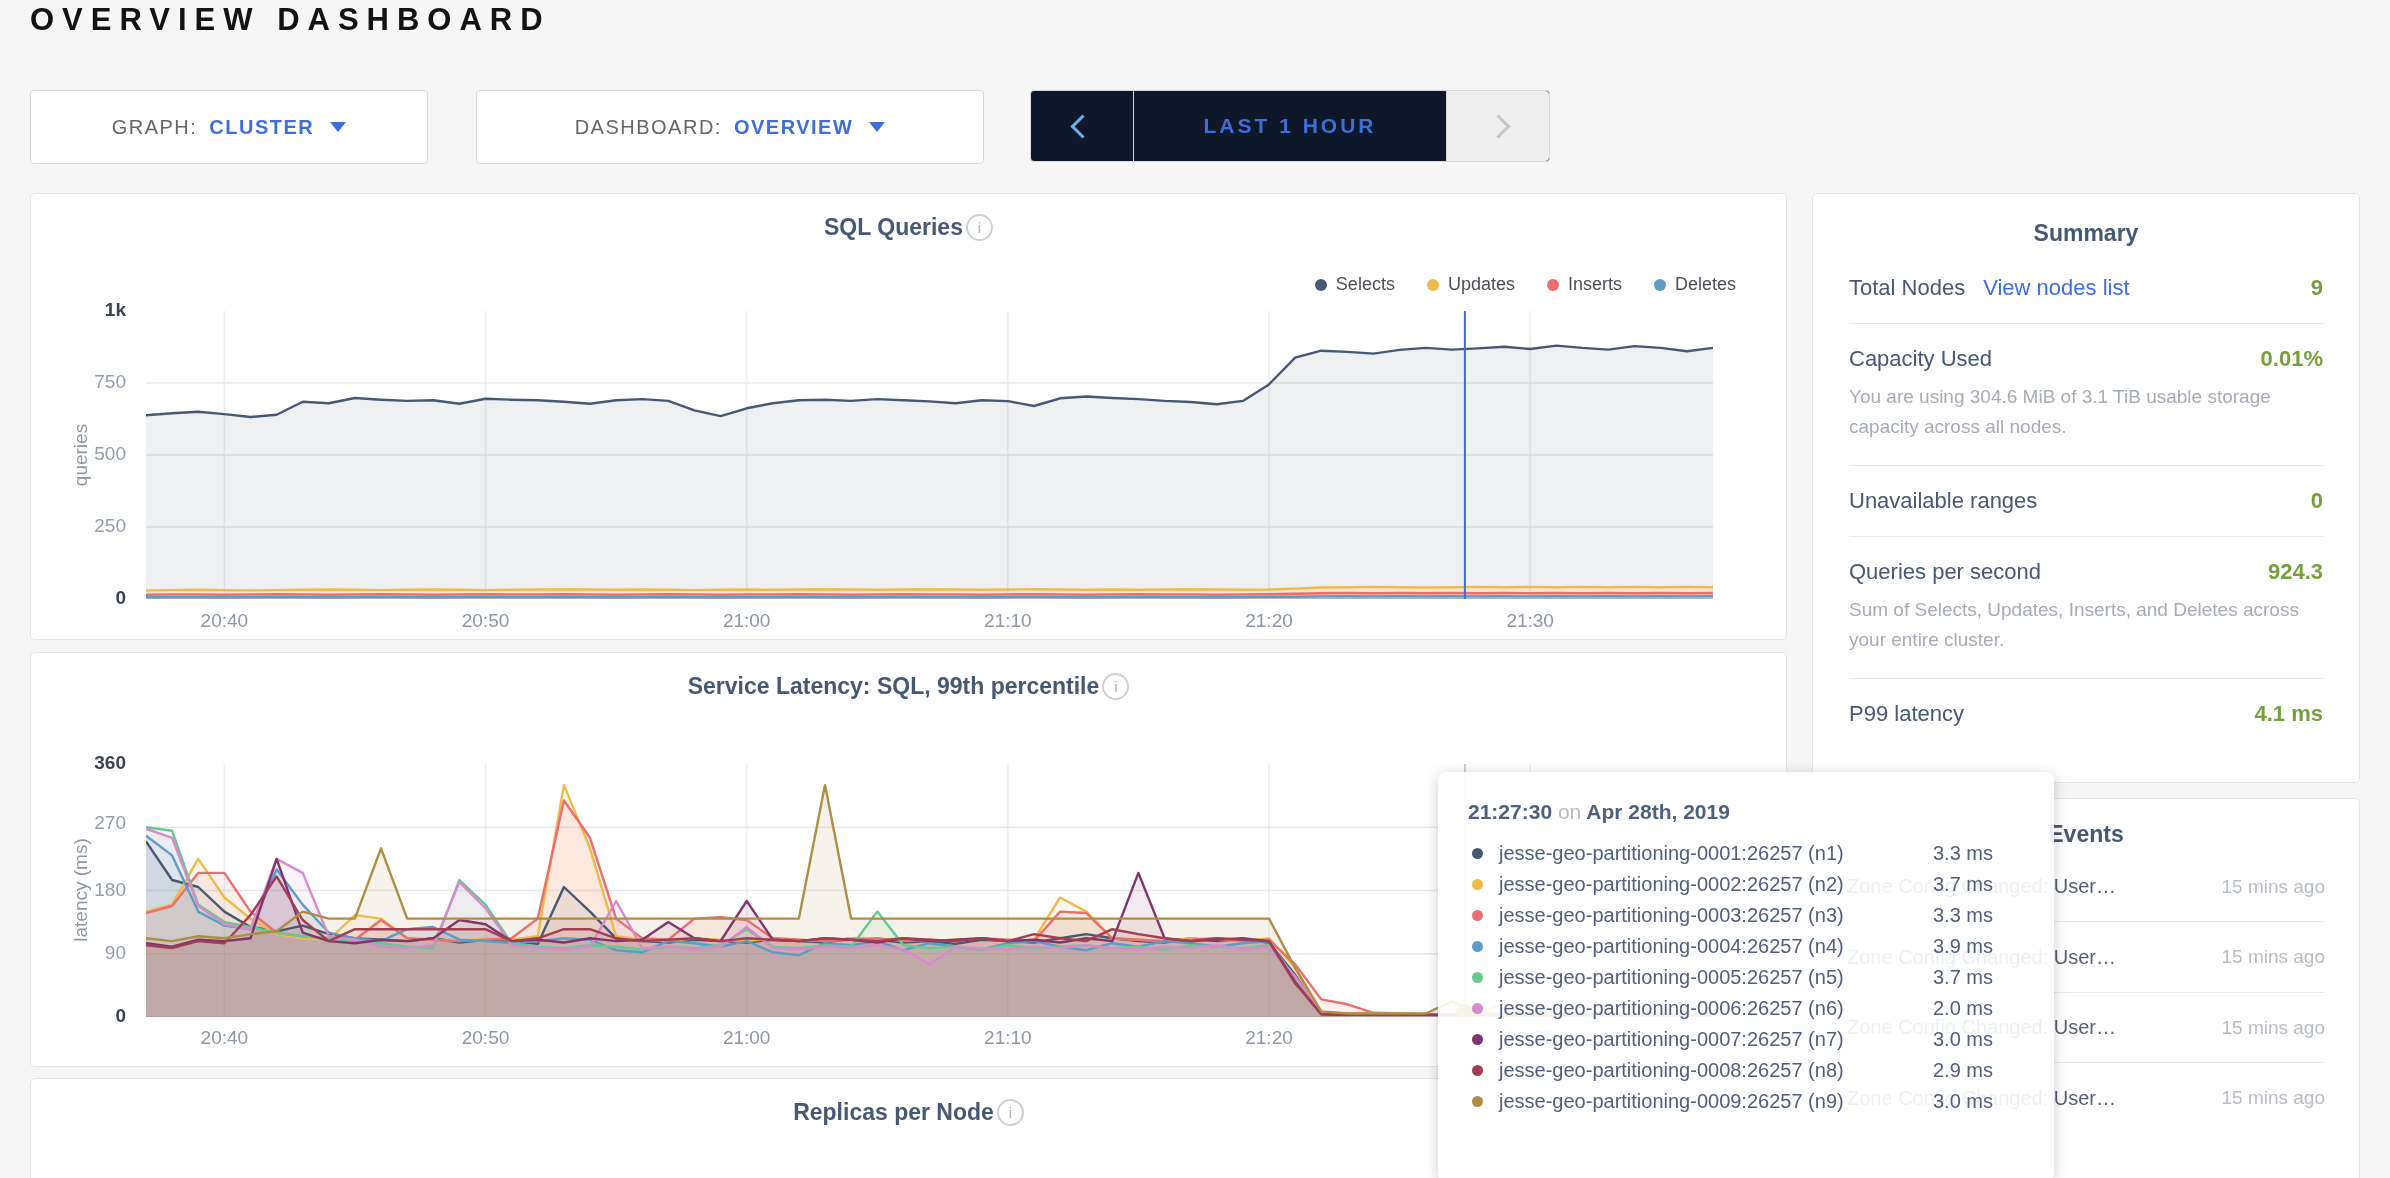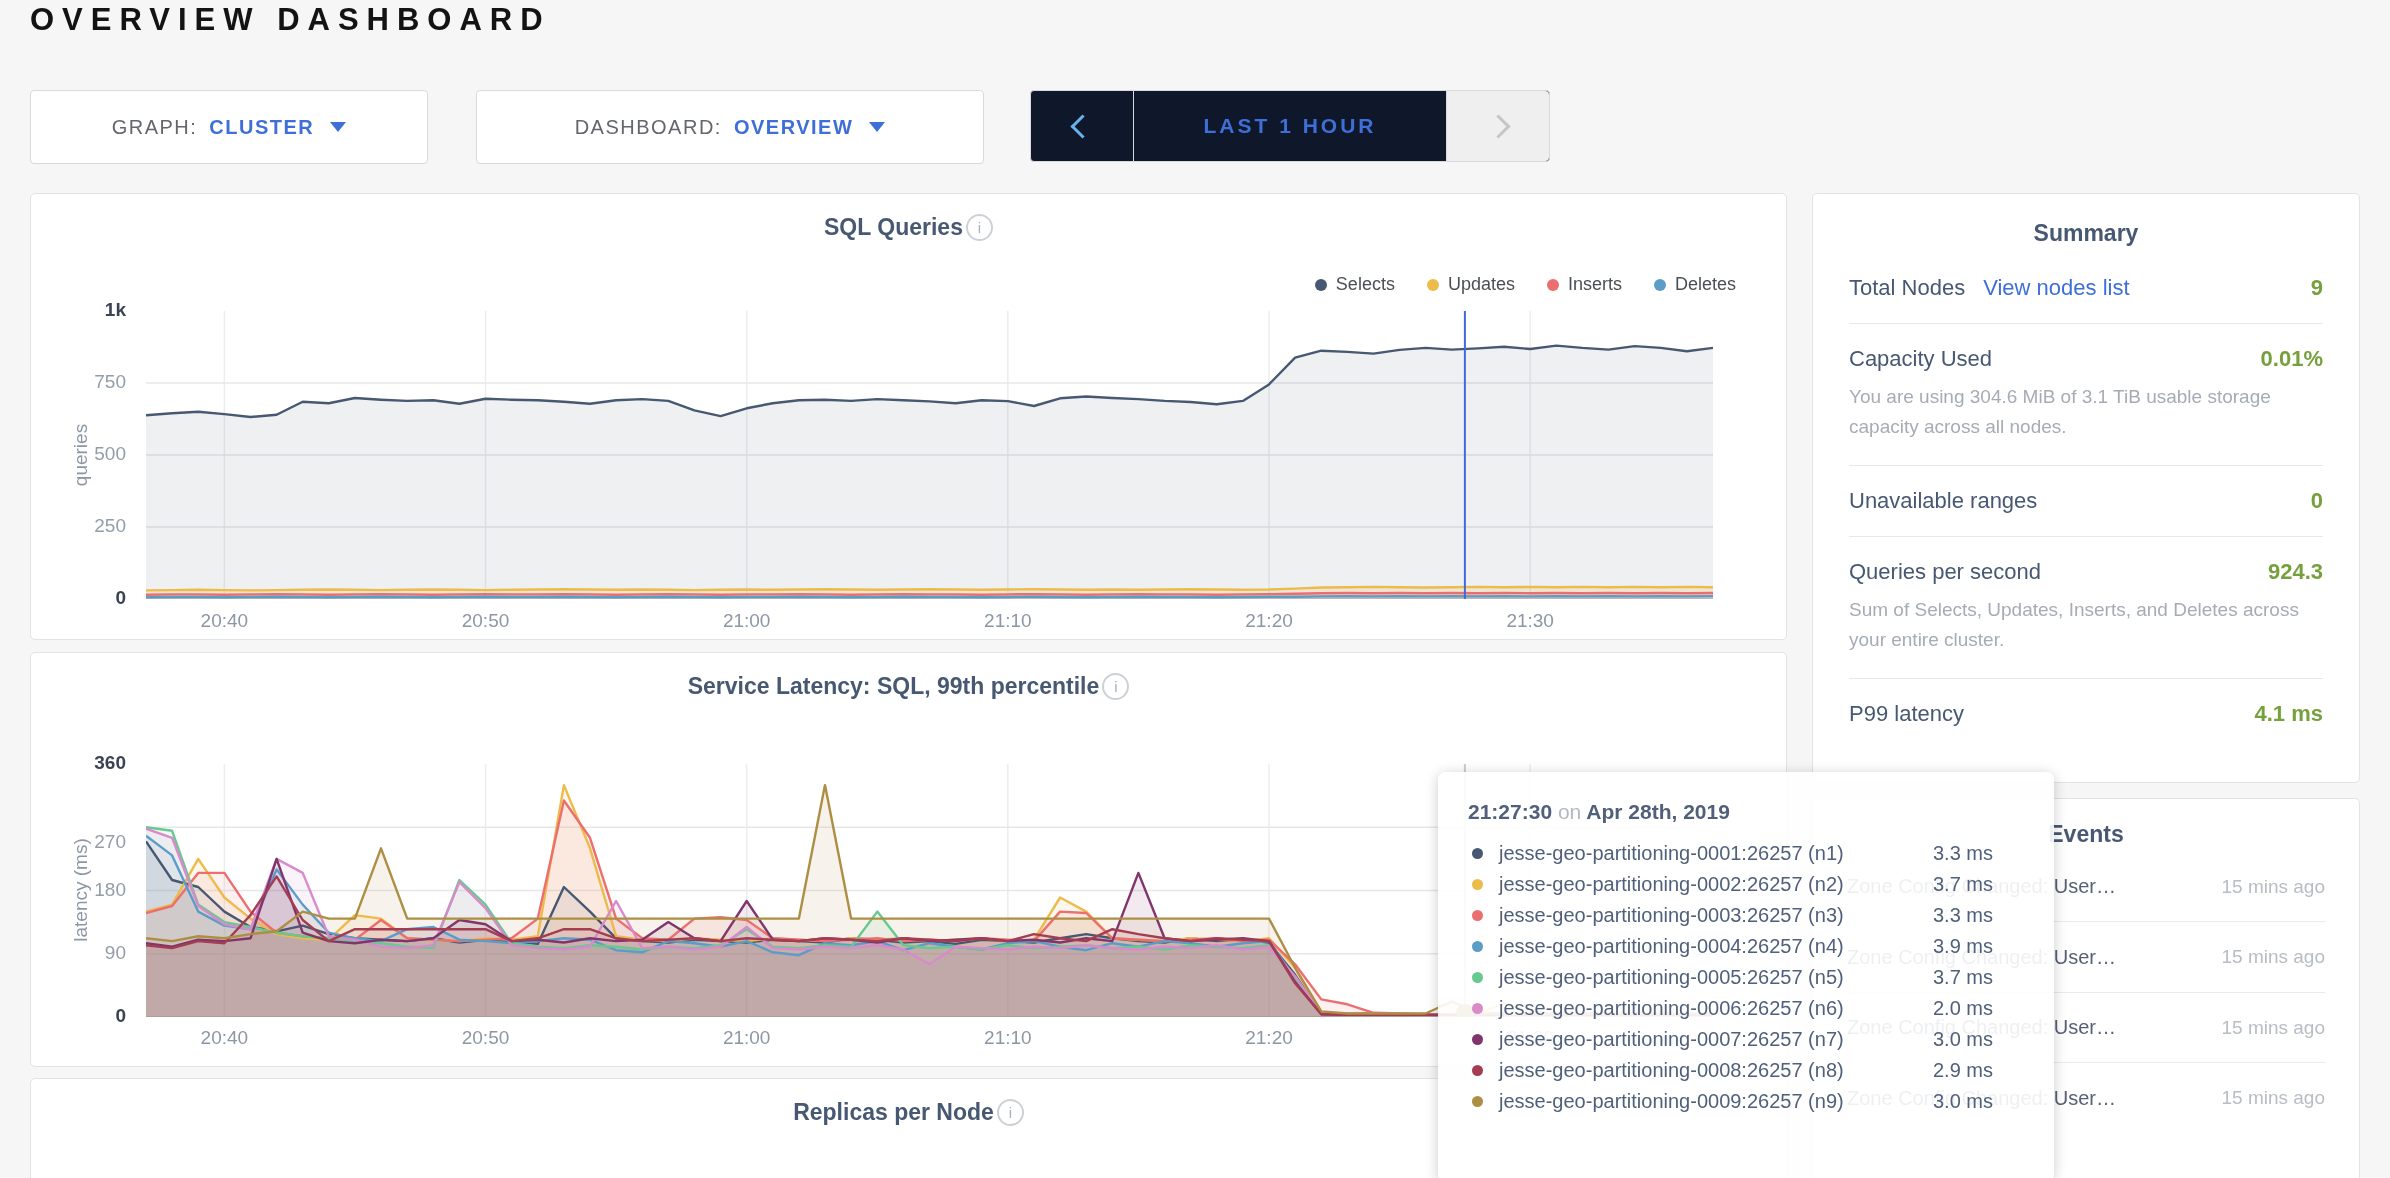--- a/index.html
+++ b/index.html
@@ -185,21 +185,21 @@
   <section class="panel" id="latency-panel">
     <div class="chart-title-row">
       <h3>Service Latency: SQL, 99th percentile</h3>
       <span class="info-icon">i</span>
     </div>
     <div class="axis-title">latency (ms)</div>
     <div class="ylabels">
         <div class="ytick strong" style="top: 352px;">0</div>
         <div class="ytick" style="top: 288.75px;">90</div>
         <div class="ytick" style="top: 225.5px;">180</div>
-        <div class="ytick" style="top: 178px;">270</div>
+        <div class="ytick" style="top: 159px;">270</div>
         <div class="ytick strong" style="top: 99px;">360</div>
       </div>
     <div class="plot"><svg viewBox="0 0 1567 253" width="1567" height="253">
           <line x1="78.35000000000001" x2="78.35000000000001" y1="0" y2="253" stroke="#ededee" stroke-width="1.5"></line>
           <line x1="339.51666666666665" x2="339.51666666666665" y1="0" y2="253" stroke="#ededee" stroke-width="1.5"></line>
           <line x1="600.6833333333334" x2="600.6833333333334" y1="0" y2="253" stroke="#ededee" stroke-width="1.5"></line>
           <line x1="861.85" x2="861.85" y1="0" y2="253" stroke="#ededee" stroke-width="1.5"></line>
           <line x1="1123.0166666666667" x2="1123.0166666666667" y1="0" y2="253" stroke="#ededee" stroke-width="1.5"></line>
           <line x1="1384.1833333333334" x2="1384.1833333333334" y1="0" y2="253" stroke="#ededee" stroke-width="1.5"></line>
           <line x1="0" x2="1567" y1="189.75" y2="189.75" stroke="#e7e7e9" stroke-width="1.5"></line>

